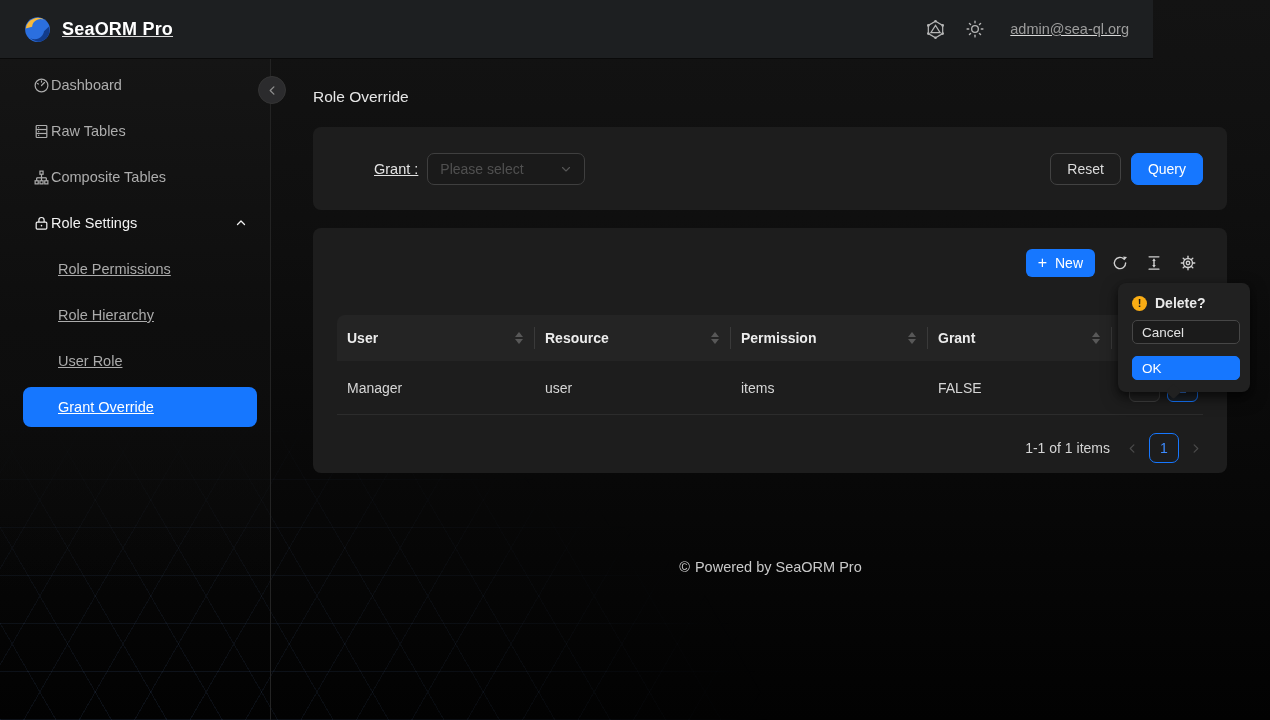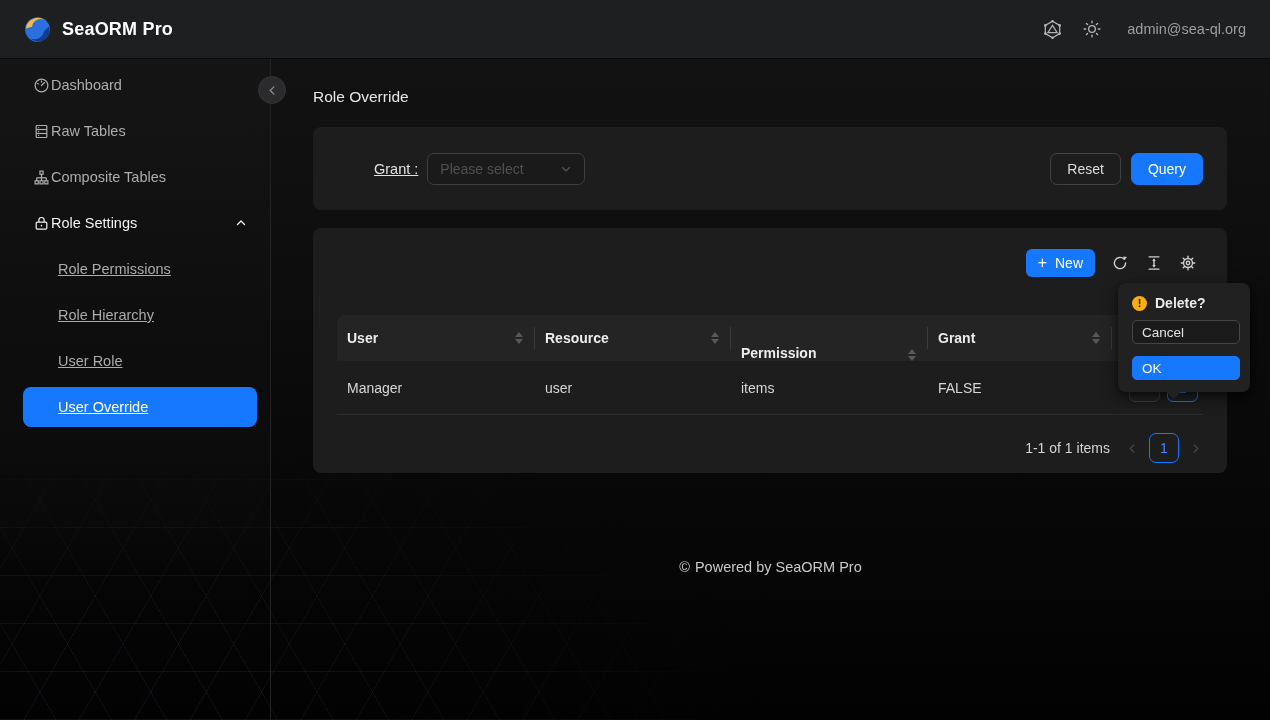--- a/index.html
+++ b/index.html
@@ -15,23 +15,23 @@
     position:absolute;left:0;bottom:0;width:1120px;height:440px;z-index:2;pointer-events:none;
     background:
       repeating-linear-gradient(0deg,  rgba(96,134,196,0.14) 0 1px, transparent 1px 48px),
       repeating-linear-gradient(60deg, rgba(96,134,196,0.11) 0 1px, transparent 1px 48px),
       repeating-linear-gradient(120deg,rgba(96,134,196,0.11) 0 1px, transparent 1px 48px);
     -webkit-mask-image:radial-gradient(820px 430px at 12% 104%, #000 0%, rgba(0,0,0,0.55) 48%, transparent 78%);
     mask-image:radial-gradient(820px 430px at 12% 104%, #000 0%, rgba(0,0,0,0.55) 48%, transparent 78%);
   }
   
   .topbar{
-    position:absolute;top:0;left:0;width:1270px;height:59px;z-index:40;
+    position:absolute;top:0;left:0;width:1153px;height:59px;z-index:40;
     background:#1d1f21;border-bottom:1px solid #0a0a0a;
-    display:flex;align-items:center;padding:0 24px;
+    display:flex;align-items:center;padding:0 24px;text-decoration:underline;
   }
   .brand{display:flex;align-items:center;gap:11px;}
   .brand-name{font-size:18px;font-weight:bold;color:#fff;letter-spacing:.2px;}
   .topbar-right{margin-left:auto;display:flex;align-items:center;gap:19px;color:#a8a8a8;}
   .topbar-right .email{font-size:14.5px;color:#9d9d9d;margin-left:6px;}
   .icon-btn{display:flex;align-items:center;justify-content:center;cursor:pointer;color:#b5b5b5;}
   
   .sidebar{
     position:absolute;top:59px;left:0;width:271px;height:661px;z-index:5;
     background:linear-gradient(180deg,#151515 0%,#0e0e0e 40%,rgba(6,6,6,0) 80%);
@@ -91,21 +91,21 @@
   .th .divider{position:absolute;right:0;top:12px;height:22px;width:1px;background:#3a3a3a;}
   .sorter{display:flex;flex-direction:column;gap:2px;margin-right:4px;}
   .sorter i{width:0;height:0;border-left:4px solid transparent;border-right:4px solid transparent;display:block;}
   .sorter .up{border-bottom:5px solid #585858;}
   .sorter .down{border-top:5px solid #585858;}
   .trow{
     position:absolute;top:133px;left:24px;width:866px;height:54px;display:flex;align-items:center;
     font-size:14px;color:#d6d6d6;border-bottom:1px solid #2c2c2c;
   }
   .td{padding-left:10px;}
-  .col-user{width:198px;}.col-resource{width:196px;}.col-permission{width:197px;align-items:flex-end;}.col-grant{width:184px;}.col-actions{width:91px;}
+  .col-user{width:198px;}.col-resource{width:196px;}.col-permission{width:197px;}.col-grant{width:184px;}.col-actions{width:91px;}
   .actions-cell{display:flex;align-items:center;justify-content:flex-end;gap:7px;padding-right:5px;}
   .act-btn{width:31px;height:29px;border-radius:6px;display:flex;align-items:center;justify-content:center;cursor:pointer;}
   .act-view{border:1px solid #3f3f3f;background:#232323;color:#c9c9c9;}
   .act-delete{border:1px solid #1677ff;background:rgba(22,119,255,0.05);color:#3d8bff;}
   .pagination{position:absolute;bottom:9px;right:24px;height:32px;display:flex;align-items:center;gap:9px;}
   .pg-total{font-size:14px;color:#d4d4d4;margin-right:6px;}
   .pg-arrow{color:#4a4a4a;display:flex;align-items:center;cursor:pointer;padding:0 2px;}
   .pg-page{
     width:30px;height:30px;border:1px solid #1677ff;border-radius:7px;color:#3d8bff;font-size:14px;
     display:flex;align-items:center;justify-content:center;cursor:pointer;background:transparent;
@@ -244,21 +244,21 @@
       <div class="nav-sub">
         <span>Role Permissions</span>
       </div>
       <div class="nav-sub">
         <span>Role Hierarchy</span>
       </div>
       <div class="nav-sub">
         <span>User Role</span>
       </div>
       <div class="nav-sub active">
-        <span>User Override</span>
+        <span>Grant Override</span>
       </div>
 
     </div>
   </div>
 
   <div class="collapse-btn">
     <span>
       <svg width="11" height="11" viewBox="0 0 24 24" fill="none" stroke="currentColor" stroke-width="2.8" stroke-linecap="round" stroke-linejoin="round">
         <polyline points="15,4 7,12 15,20"></polyline>
       </svg>

